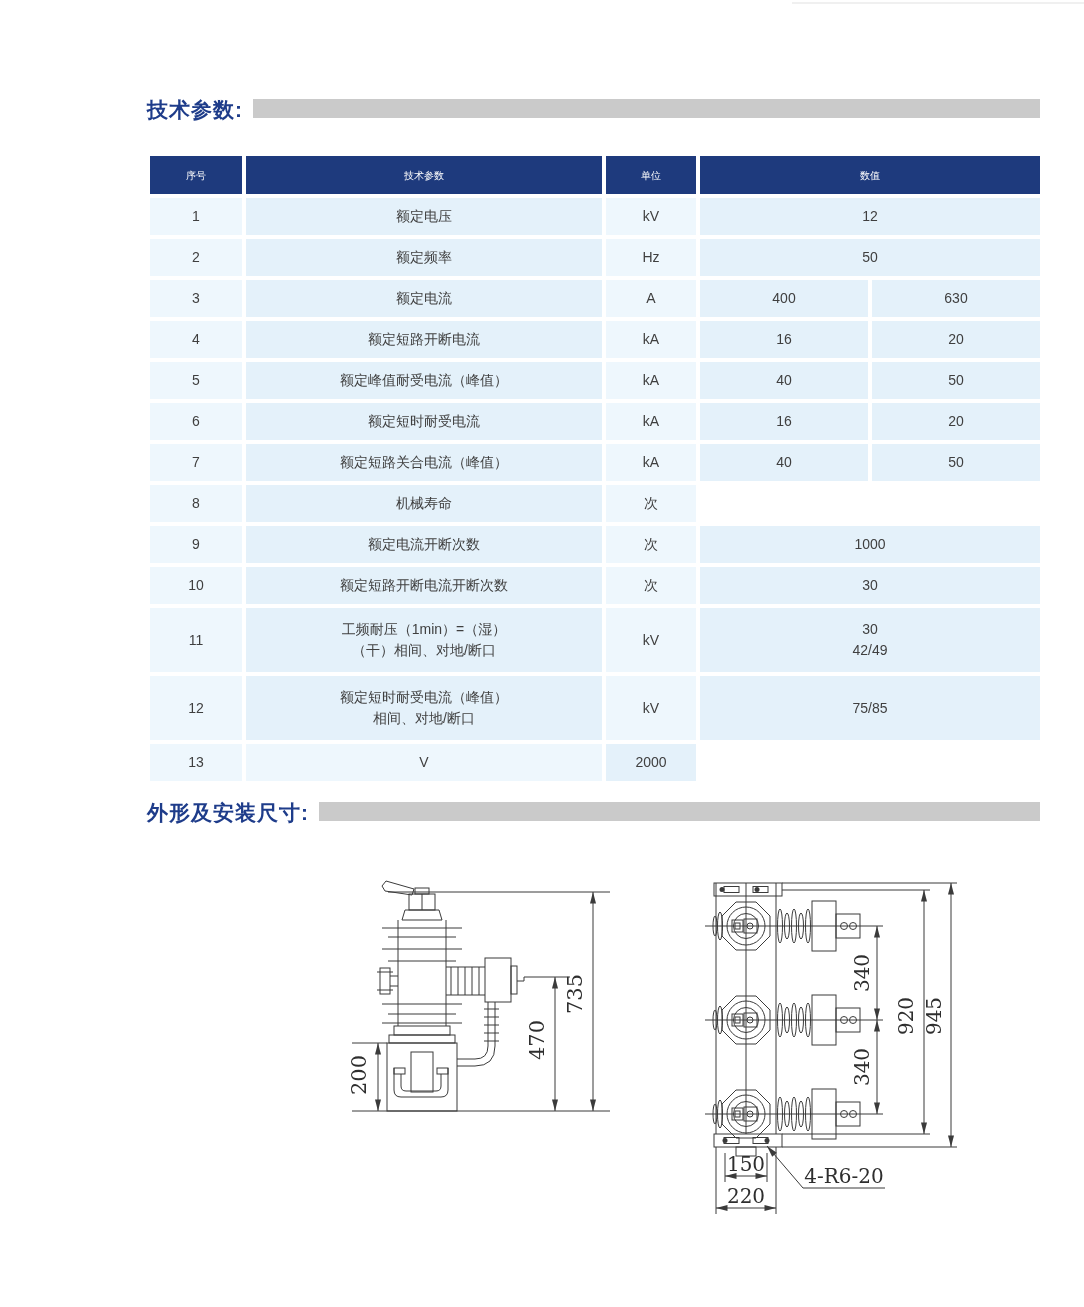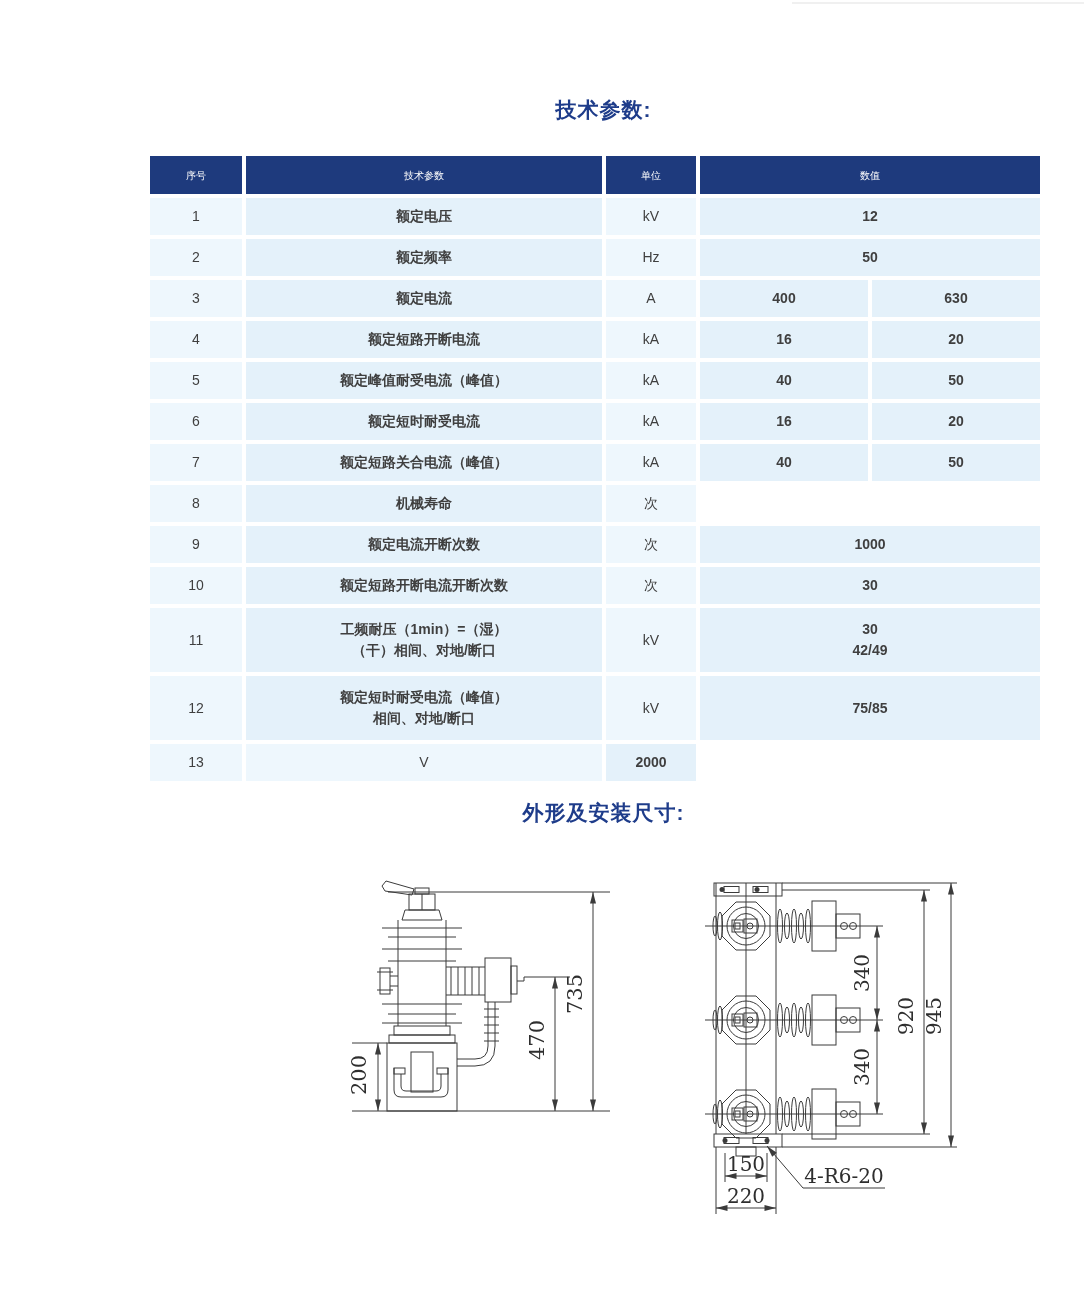--- a/index.html
+++ b/index.html
@@ -1,32 +1,32 @@
 <!DOCTYPE html>
 <html><head>
 <meta charset="utf-8">
 <style>
   html,body{margin:0;padding:0;background:#ffffff;}
   body{font-family:"Liberation Sans","DejaVu Sans",sans-serif;}
   .page{position:relative;width:1084px;height:1307px;background:#ffffff;overflow:hidden;margin:0 auto;}
   .top-edge-line{position:absolute;top:2px;right:0;width:292px;height:2px;background:#f0f0f0;}
 
-  .section-header{position:absolute;left:157px;width:893px;display:flex;align-items:center;flex-direction:column;}
+  .section-header{position:absolute;left:147px;width:893px;display:flex;align-items:flex-start;}
   .section-header .title{font-size:21px;font-weight:bold;color:#1e3c8a;letter-spacing:1px;white-space:nowrap;}
   .section-header .bar{flex:1;height:19px;background:#cacaca;margin-left:10px;margin-top:3px;}
   #sec1{top:96px;}
   #sec2{top:799px;}
 
   .ptable{position:absolute;left:150px;top:156px;width:890px;}
   .t-row{display:grid;grid-template-columns:92px 356px 90px 1fr;gap:4px;margin-bottom:4px;}
   .t-cell{display:flex;align-items:center;justify-content:center;text-align:center;
           min-height:37px;font-size:14px;color:#3f3f3f;white-space:pre-line;line-height:1.5;padding:2px 6px;box-sizing:border-box;}
   .t-head .t-cell{background:#1e3a7d;color:#ffffff;min-height:38px;font-size:10px;}
   .c-lt{background:#eef7fd;}
-  .c-bl{background:#e4f1fa;font-weight:bold;}
+  .c-bl{background:#e4f1fa;}
   .t-vals{display:grid;gap:4px;}
   .t-vals.split{grid-template-columns:1fr 1fr;}
   .t-row.tall .t-cell{min-height:64px;}
 
   svg{position:absolute;}
   #svg-side{left:330px;top:868px;}
   #svg-top{left:700px;top:870px;}
   .cad{stroke:#3b3b3b;stroke-width:1;fill:none;}
   .cadfill{fill:#3b3b3b;stroke:none;}
   .dimtxt{font-family:"DejaVu Serif","Liberation Serif",serif;font-size:21px;fill:#2e2e2e;stroke:none;}

